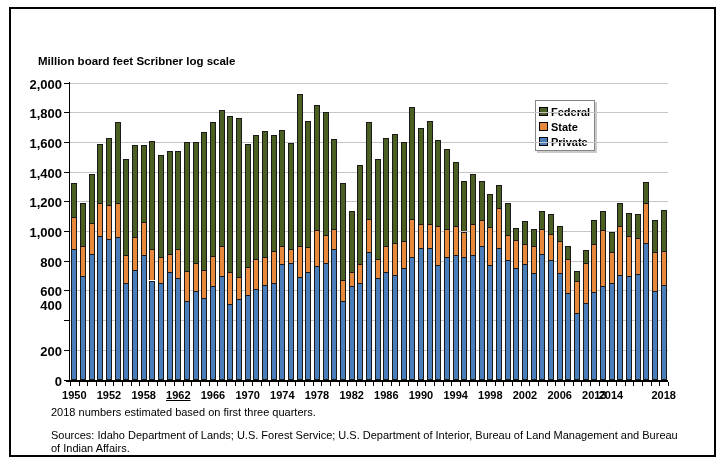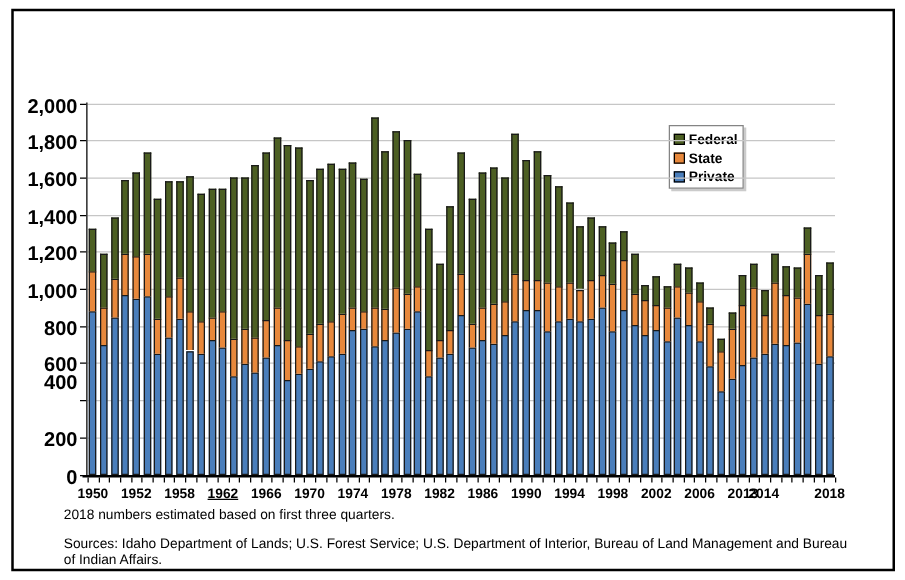--- a/index.html
+++ b/index.html
@@ -8,21 +8,21 @@
   #frame{position:absolute;left:9px;top:7px;width:703px;height:446px;
          border:2px solid #000;background:#fff;}
   #title-block{position:absolute;left:70px;top:11px;width:637px;text-align:center;
                font-weight:bold;font-size:13px;line-height:14px;color:#000;}
   #y-axis-title{position:absolute;left:38px;top:55px;font-weight:bold;font-size:11.5px;color:#000;}
   .gridline{position:absolute;height:1px;background:#c6c6c6;}
   .axis-y{position:absolute;width:1px;background:#000;}
   .axis-x{position:absolute;height:2px;background:#000;}
   .ytick{position:absolute;height:1px;background:#000;}
   .xtick{position:absolute;width:1px;background:#000;}
-  .ylab{position:absolute;width:46px;text-align:right;font-weight:bold;font-size:16px;color:#000;}
+  .ylab{position:absolute;width:46px;text-align:right;font-weight:bold;font-size:13px;color:#000;}
   .xlab{position:absolute;width:36px;text-align:center;font-weight:bold;font-size:11px;color:#000;}
   .seg{position:absolute;border:1px solid #1a1a1a;box-sizing:border-box;}
   .seg.upper{border-bottom:none;}
   .seg.stipple{background-image:radial-gradient(circle at 1px 1px, rgba(255,255,255,0.85) 0.9px, transparent 1px);
                background-size:2.6px 2.6px;}
   #legend{position:absolute;left:535px;top:100px;width:60px;height:51px;background:#fff;
           border:1px solid #848484;box-shadow:2px 2px 0 rgba(140,140,140,0.45);
           padding:3px 0 0 3px;box-sizing:border-box;}
   .legend-item{display:flex;align-items:center;height:15px;}
   .legend-swatch{width:9px;height:9px;border:1px solid #000;box-sizing:border-box;margin-right:3px;flex:none;}
@@ -30,20 +30,21 @@
   #footnote{position:absolute;left:51px;top:406px;font-size:11px;color:#000;}
   #sources{position:absolute;left:51px;top:429px;width:628px;font-size:11px;line-height:13px;color:#000;}
 </style>
 </head>
 <body>
 
 <div id="page">
   <div id="frame"></div>
 
 
+  <div id="y-axis-title">Million board feet Scribner log scale</div>
 
   <div id="plot"></div>
 
   <div id="legend">
       <div class="legend-item">
         <span class="legend-swatch" style="background: rgb(76, 95, 34);"></span>
         <span class="legend-label">Federal</span>
       </div>
       <div class="legend-item">
         <span class="legend-swatch" style="background: rgb(232, 136, 59);"></span>

